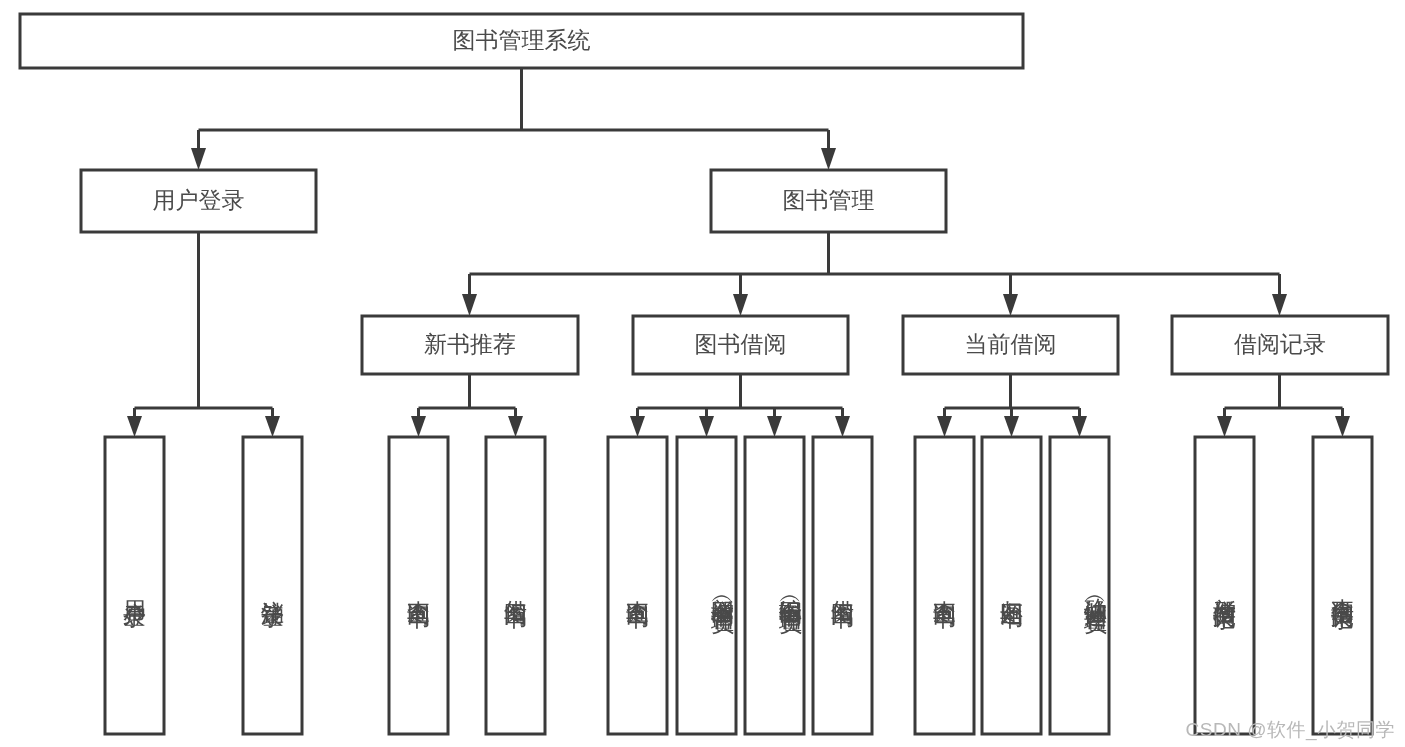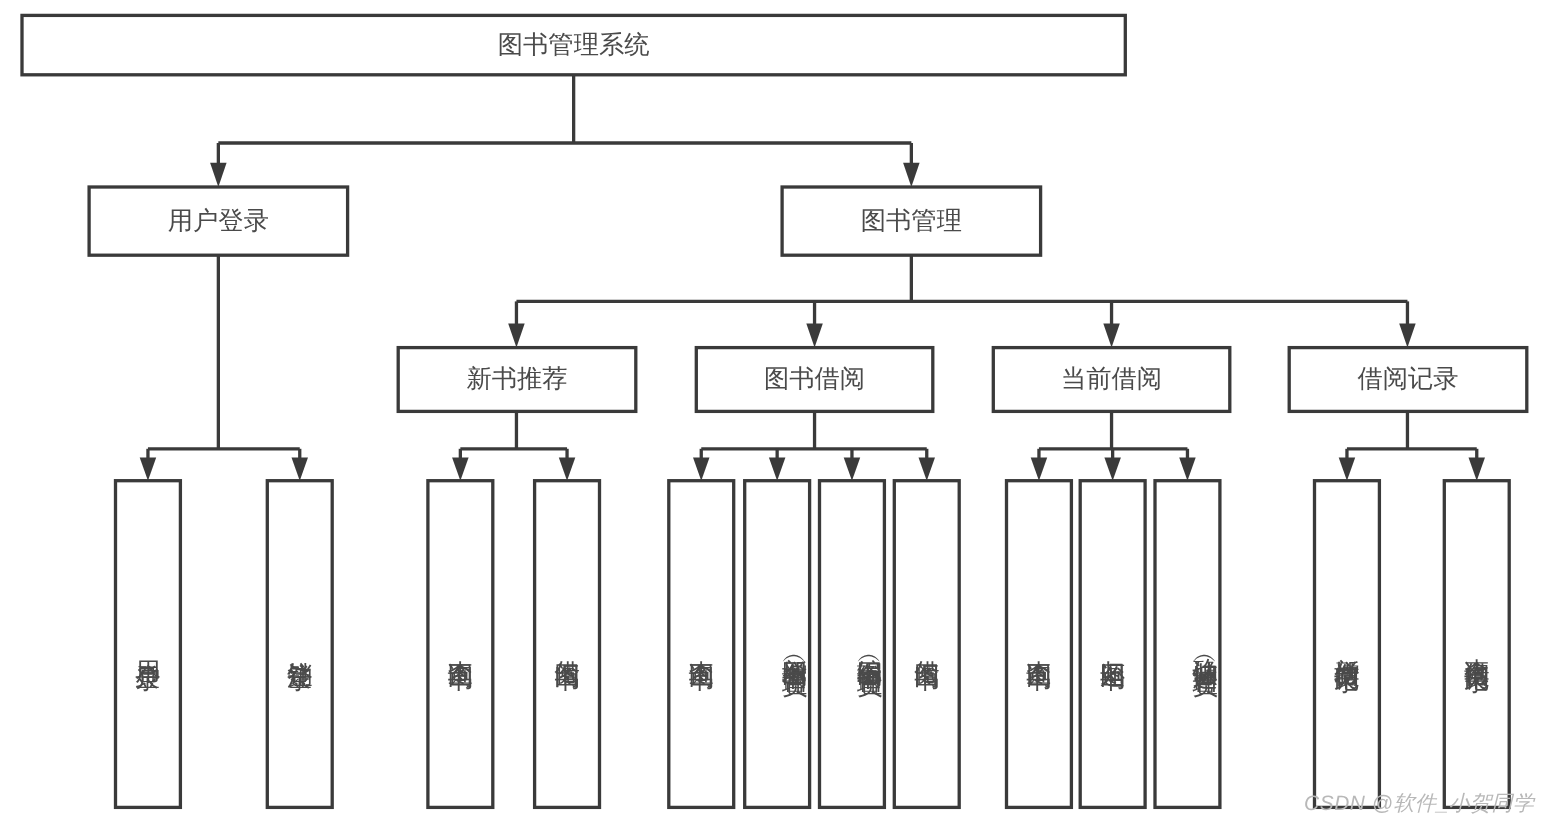--- a/index.html
+++ b/index.html
@@ -64,21 +64,20 @@
   }
   .watermark {
     position: absolute;
     right: 10px;
     bottom: 4px;
     font-family: "Liberation Sans", "DejaVu Sans", sans-serif;
     font-size: 19px;
     color: #b8b8b8;
     white-space: nowrap;
     letter-spacing: 0.5px;
-    font-style: italic;
   }
 </style>
 </head>
 <body>
 
 <div id="diagram-root">
 
   <svg class="flow" viewBox="0 0 1405 747" xmlns="http://www.w3.org/2000/svg">
 
     <g>

